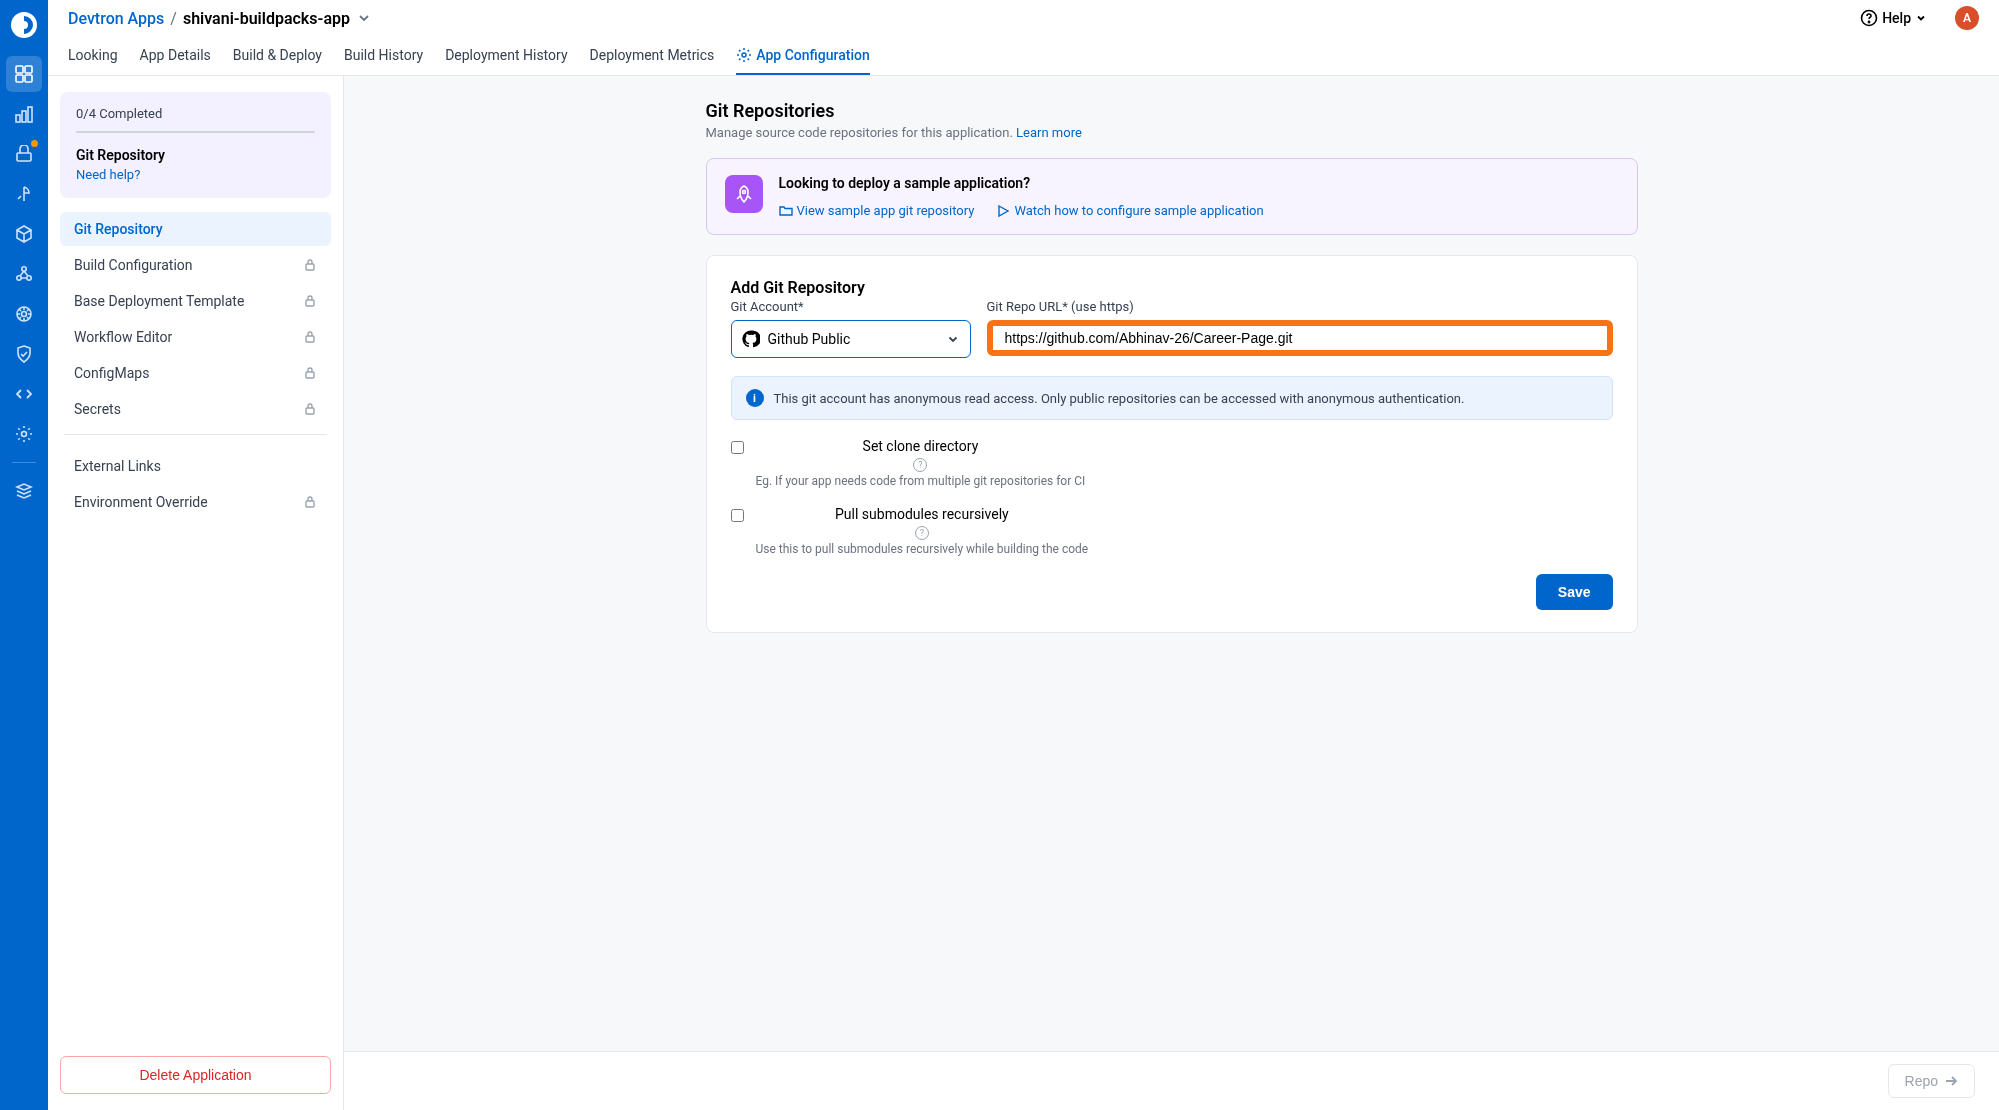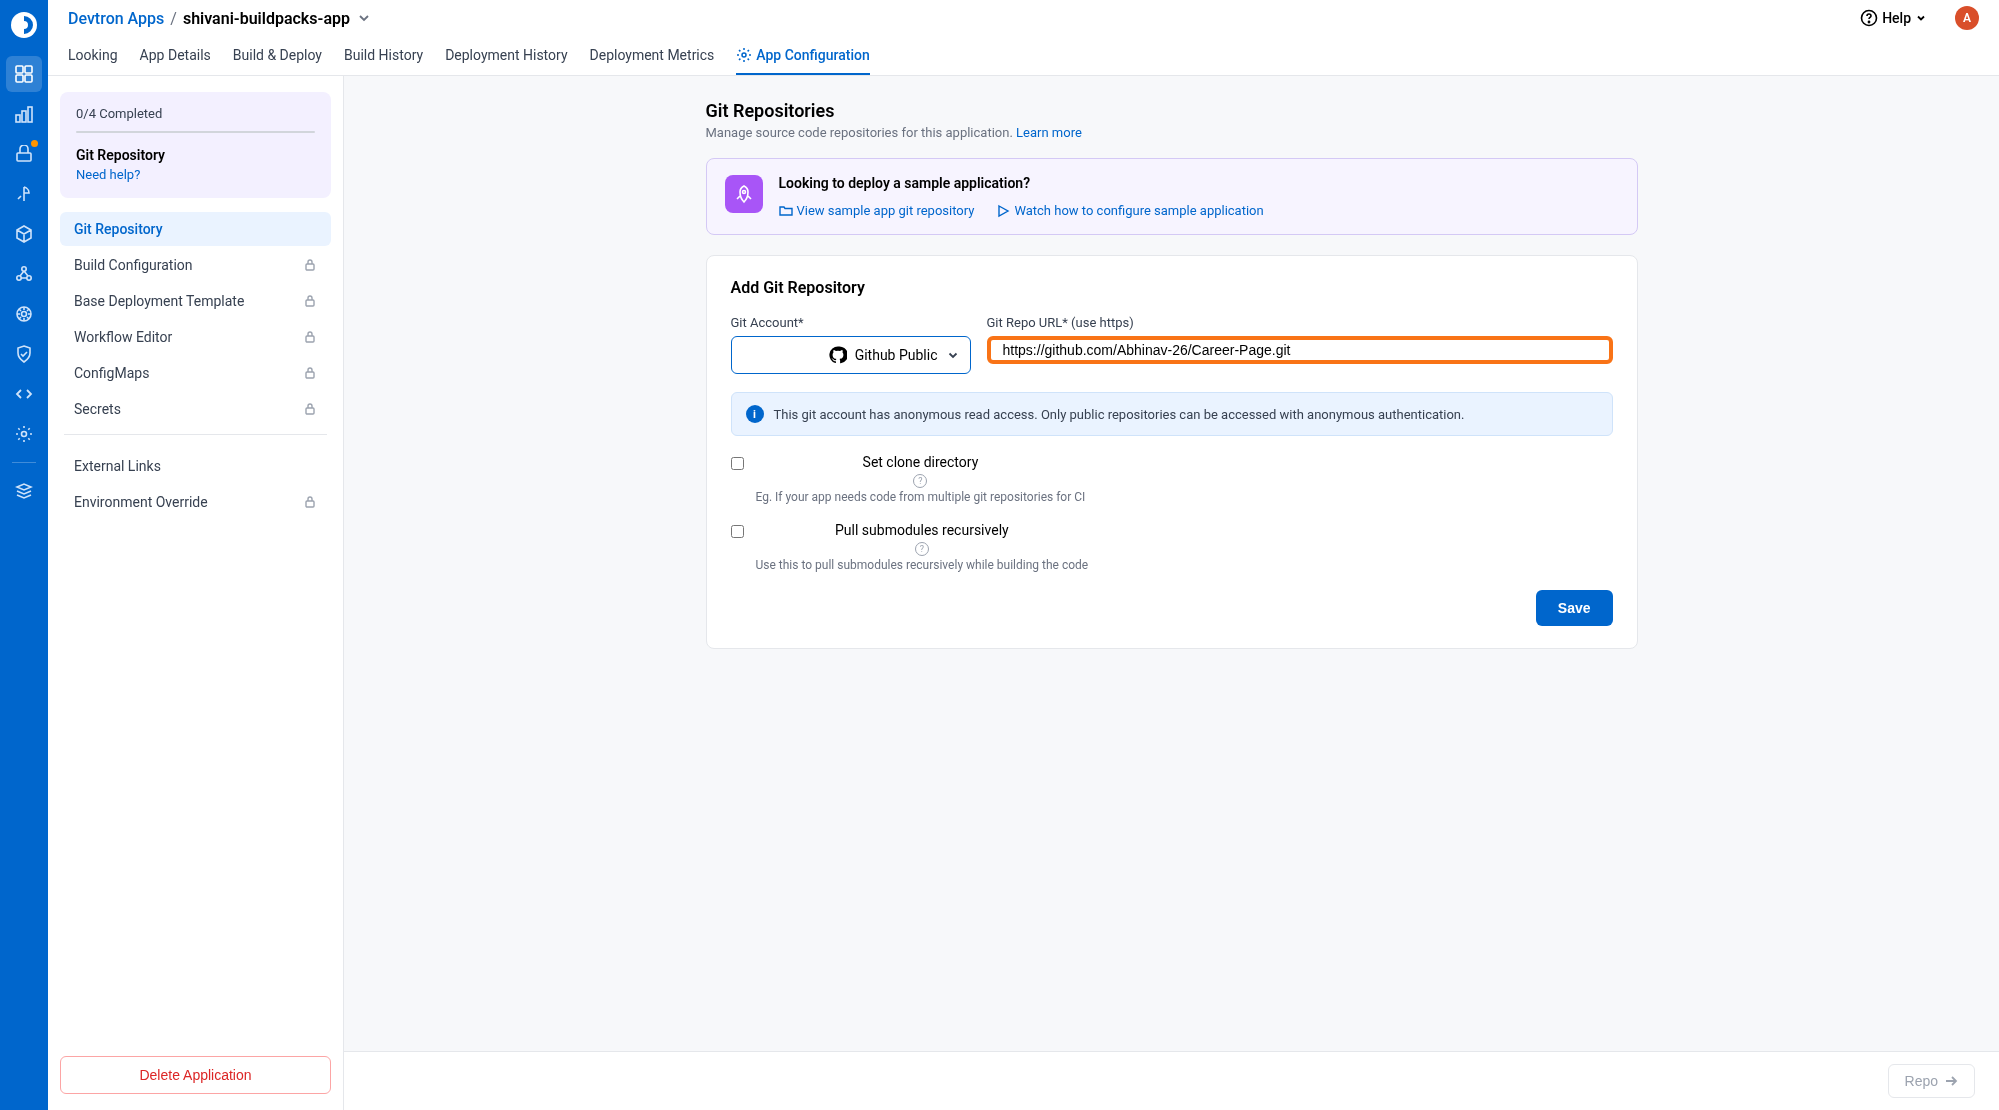--- a/index.html
+++ b/index.html
@@ -56,29 +56,29 @@
 .page-sub { font-size: 13px; color: #6b7280; }
 .page-sub a { color: #0066cc; text-decoration: none; }
 
 .banner { margin-top: 18px; border: 1px solid #d4c9f5; background: #f7f4ff; border-radius: 8px; padding: 16px 18px; display: flex; gap: 16px; align-items: flex-start; }
 .banner-icon { width: 38px; height: 38px; border-radius: 8px; background: #a855f7; display: flex; align-items: center; justify-content: center; color: #fff; flex-shrink: 0; }
 .banner-title { font-weight: 600; font-size: 14px; margin-bottom: 12px; }
 .banner-links { display: flex; gap: 22px; font-size: 13px; }
 .banner-link { color: #0066cc; display: flex; align-items: center; gap: 4px; cursor: pointer; }
 
 .card { background: #fff; border: 1px solid #e5e7eb; border-radius: 8px; padding: 22px 24px; margin-top: 20px; }
-.card-title { font-size: 16px; font-weight: 600; margin-bottom: 18px; }
+.card-title { font-size: 16px; font-weight: 600; margin-bottom: 2px; }
 .form-row { display: flex; gap: 16px; margin-bottom: 18px; }
 .form-col { display: flex; flex-direction: column; gap: 6px; }
 .form-col.account { width: 240px; }
 .form-col.url { flex: 1; }
 .form-label { font-size: 13px; color: #374151; }
-.select-box { border: 1px solid #0066cc; border-radius: 6px; height: 38px; display: flex; align-items: center; padding: 0 10px; gap: 8px; justify-content: flex-end; cursor: pointer; background: #fff; }
+.select-box { border: 1px solid #0066cc; border-radius: 6px; height: 38px; display: flex; align-items: center; padding: 0 10px; gap: 8px; justify-content: space-between; cursor: pointer; background: #fff; }
 .select-left { display: flex; align-items: center; gap: 8px; }
-.input-box { border: 4px solid #f97316; border-radius: 6px; height: 28px; padding: 4px 12px; font-size: 14px; width: 100%; outline: none; }
+.input-box { border: 6px solid #f97316; border-radius: 6px; height: 28px; padding: 12px 12px; font-size: 14px; width: 100%; outline: none; }
 .info-strip { background: #eaf3ff; border: 1px solid #cfe3fa; border-radius: 6px; padding: 12px 14px; display: flex; align-items: center; gap: 10px; font-size: 13px; color: #374151; margin-bottom: 18px; }
 .info-icon { width: 18px; height: 18px; border-radius: 50%; background: #0066cc; color: #fff; display: flex; align-items: center; justify-content: center; font-size: 11px; font-weight: bold; flex-shrink: 0; }
 .check-row { display: flex; gap: 12px; margin-bottom: 18px; align-items: flex-start; }
 .check-row input { margin-top: 3px; }
 .check-title { font-size: 14px; display: flex; align-items: center; gap: 4px; flex-direction: column; }
 .check-sub { font-size: 12px; color: #6b7280; margin-top: 2px; }
 .help-q { width: 14px; height: 14px; border: 1px solid #9ca3af; border-radius: 50%; display: inline-flex; align-items: center; justify-content: center; font-size: 9px; color: #9ca3af; }
 .card-actions { display: flex; justify-content: flex-end; }
 .save-btn { background: #0066cc; color: #fff; border: none; padding: 10px 22px; border-radius: 6px; cursor: pointer; font-size: 14px; font-weight: 700; }
 

